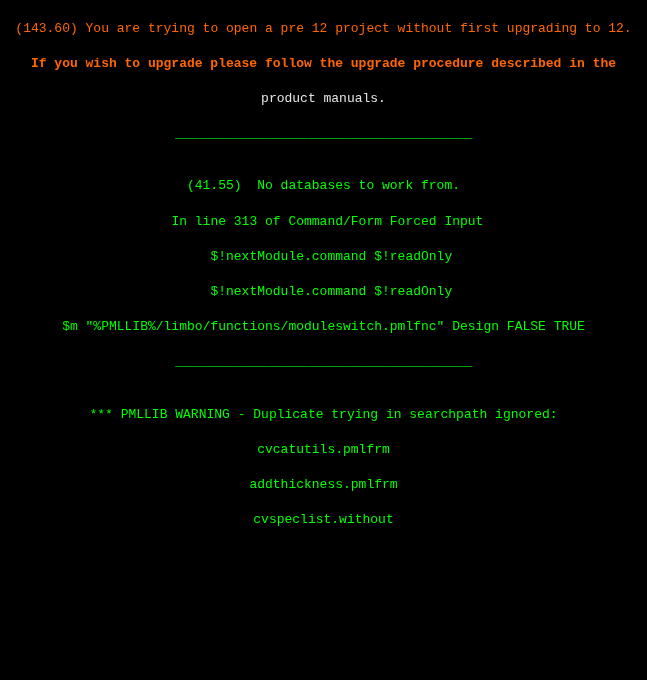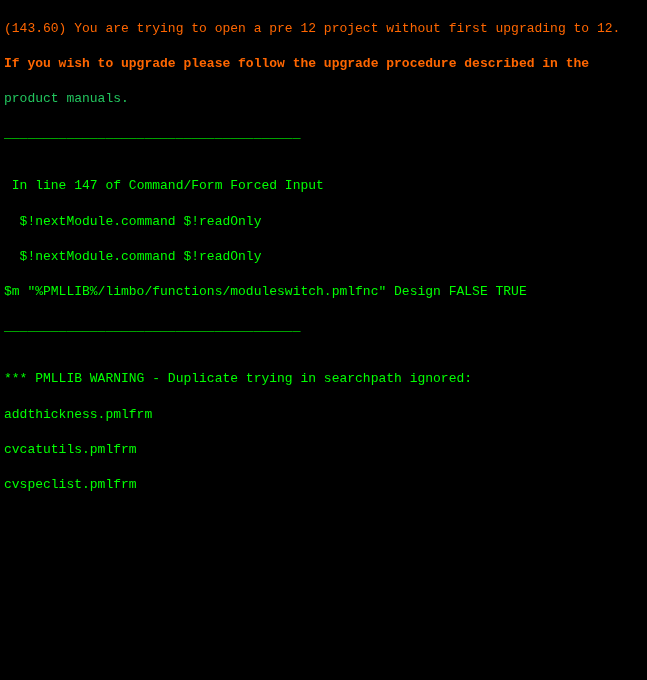--- a/index.html
+++ b/index.html
@@ -17,41 +17,43 @@
       min-height: 680px;
       overflow-x: hidden;
     }
     .terminal {
       padding: 2px 4px;
       white-space: pre-wrap;
       word-break: break-all;
     }
     .line {
       display: block;
+      text-align: center;
     }
   </style>
 </head>
 <body>
 
 <div class="terminal" id="terminal-container">
 <span class="line" style="color: rgb(255, 102, 0);">(143.60) You are trying to open a pre 12 project without first upgrading to 12.</span>
 <span class="line" style="color: rgb(255, 102, 0); font-weight: bold;">If you wish to upgrade please follow the upgrade procedure described in the</span>
-<span class="line" style="color: #22c55e;">product manuals.</span>
+<span class="line" style="color: #e5e5e5;">product manuals.</span>
 <span class="line">______________________________________</span>
 <span class="line"></span>
-<span class="line"> In line 147 of Command/Form Forced Input</span>
+<span class="line">(41.55)  No databases to work from.</span>
+<span class="line"> In line 313 of Command/Form Forced Input</span>
 <span class="line">  $!nextModule.command $!readOnly</span>
 <span class="line">  $!nextModule.command $!readOnly</span>
 <span class="line">$m "%PMLLIB%/limbo/functions/moduleswitch.pmlfnc" Design FALSE TRUE</span>
 <span class="line">______________________________________</span>
 <span class="line"></span>
 <span class="line">*** PMLLIB WARNING - Duplicate trying in searchpath ignored:</span>
+<span class="line">cvcatutils.pmlfrm</span>
 <span class="line">addthickness.pmlfrm</span>
-<span class="line">cvcatutils.pmlfrm</span>
-<span class="line">cvspeclist.pmlfrm</span>
+<span class="line">cvspeclist.without</span>
 
 
 
 
 
 
 
 <span class="line"></span>
 <span class="line"></span>
 

